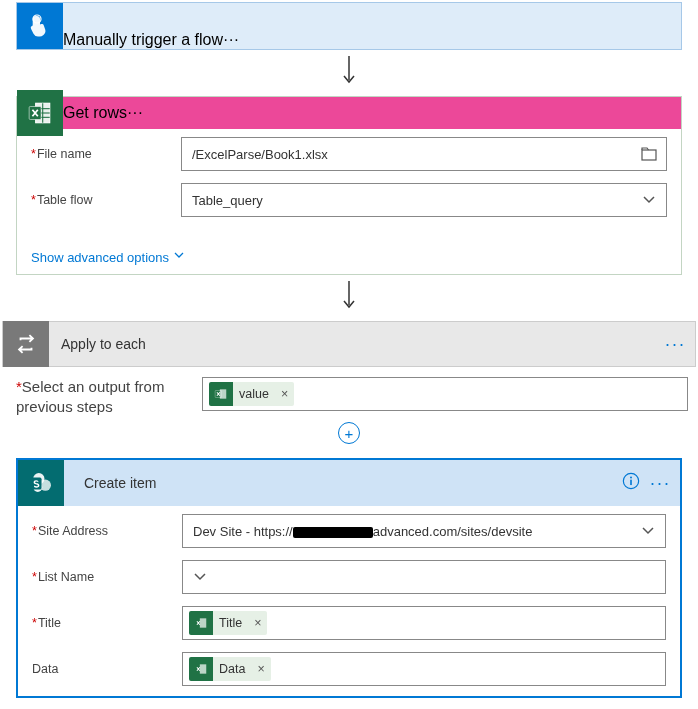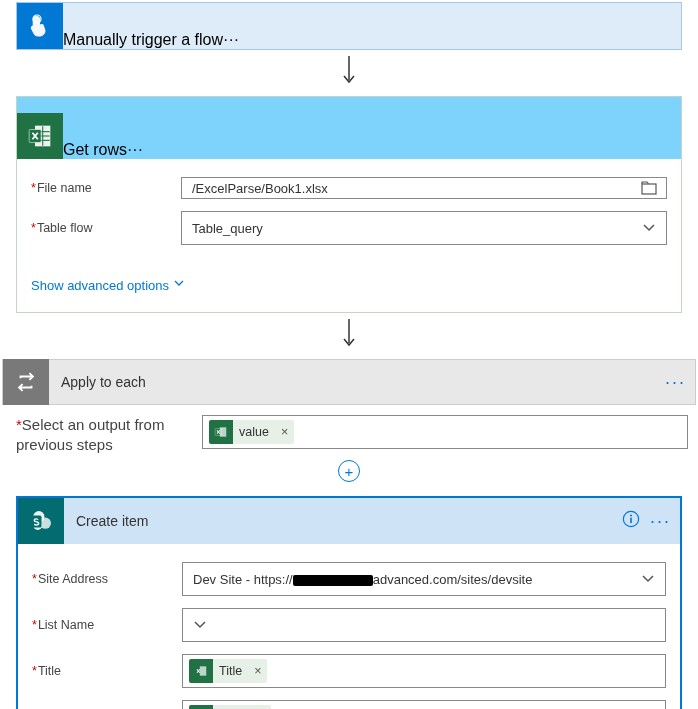--- a/index.html
+++ b/index.html
@@ -1,27 +1,27 @@
 <!DOCTYPE html>
 <html><head>
 <meta charset="utf-8">
 <style>
   * { box-sizing: border-box; margin: 0; padding: 0; font-family: "Segoe UI", Arial, sans-serif; }
   body { background: #fff; width: 698px; padding: 2px; }
-  .card-body { padding: 18px 14px; }
+  .card-body { padding: 8px 14px; }
   
   .arrow-down { display:flex; justify-content:center; padding: 6px 0 10px 0; }
   .arrow-down svg { display:block; }
 
   .row { display:flex; align-items:center; margin-bottom: 12px; }
   .row .label { width: 150px; font-size: 12.5px; color: #444; }
   .row .label .req { color: #c00; margin-right: 1px; }
   .row .field { flex: 1; }
 
-  .input-wrap { border: 1px solid #888; height: 22px; display:flex; align-items:center; background:#fff; }
+  .input-wrap { border: 1px solid #888; height: 34px; display:flex; align-items:center; background:#fff; }
   .input-wrap .txt { flex:1; padding: 0 10px; font-size: 13px; color:#333; border:none; outline:none; background:transparent; }
   .input-wrap .trail { width: 34px; display:flex; align-items:center; justify-content:center; border-left:0; cursor:pointer; }
   .select-wrap { border:1px solid #888; height:34px; display:flex; align-items:center; position:relative; }
   .select-wrap .txt { flex:1; padding:0 10px; font-size:13px; color:#333; }
   .select-wrap .chev { width:34px; display:flex; align-items:center; justify-content:center; cursor:pointer; }
 
   .link { color:#0078d4; font-size:13px; display:inline-flex; gap:4px; cursor:pointer;margin-top:21px; }
 
   .apply-header { display:flex; align-items:center; height:46px; background:#e8e8e8; border:1px solid #ccc; margin: 0 0 0 0; }
   .apply-icon { width:46px; height:46px; background:#797979; display:flex; align-items:center; justify-content:center; flex-shrink:0; }
@@ -42,21 +42,21 @@
   .create-card { border:2px solid #0078d4; margin: 0 14px 2px 14px; }
   .create-header { background:#cfe3f6; display:flex; align-items:center; height:46px; }
   .sp-icon { width:46px; height:46px; background:#036c70; display:flex; align-items:center; justify-content:center; flex-shrink:0; }
   .info-icn { color:#0078d4; }
 
   .trigger-card { border:1px solid #a6c8e8; margin: 0 14px 0 14px; background:#deecf9; }
   .trigger-header { display:flex; align-items:flex-end; height:46px; }
   .trig-icon { width:46px; height:46px; background:#0078d4; display:flex; align-items:center; justify-content:center; flex-shrink:0; }
 
   .excel-card { border:1px solid #c3d5c3; margin: 0 14px 0 14px; }
-  .excel-header { display:flex; align-items:flex-end; height:62px; background:#7dd3fc; }
+  .excel-header { display:flex; align-items:center; height:32px; background:#ec4899; }
   .excel-icon { width:46px; height:46px; background:#207245; display:flex; align-items:center; justify-content:center; flex-shrink:0; }
 
   .redact { display:inline-block; width:80px; height:11px; background:#000; vertical-align:middle; border-radius:2px; }
 </style>
 </head>
 <body>
 
 <div class="trigger-card">
   <div class="trigger-header">
     <div class="trig-icon">
@@ -172,21 +172,21 @@
   <div class="create-header">
     <div class="sp-icon">
       <svg width="26" height="26" viewBox="0 0 24 24">
           <circle cx="10" cy="8" r="5.2" fill="#fff" opacity=".92"></circle>
           <circle cx="16" cy="14" r="5.2" fill="#fff" opacity=".78"></circle>
           <circle cx="9" cy="16" r="4.2" fill="#fff" opacity=".92"></circle>
           <rect x="2.5" y="7" width="10" height="11" rx="1.5" fill="#036c70"></rect>
           <path d="M9.5 10.2c-.5-.4-1.3-.7-2.1-.7-1.4 0-2.2.7-2.2 1.8 0 2.6 3.9 1.5 3.9 3 0 .5-.5.8-1.3.8-.9 0-1.7-.4-2.2-.8v1.5c.5.3 1.3.6 2.3.6 1.6 0 2.6-.8 2.6-2 0-2.7-3.9-1.7-3.9-3 0-.4.4-.7 1.1-.7.8 0 1.5.3 1.8.6v-1.1z" fill="#fff"></path>
         </svg>
     </div>
-    <div class="title" style="padding-left:12px;font-size:14px;color:#333;flex:1;">Create item</div>
+    <div class="title" style="padding-left:20px;font-size:14px;color:#333;flex:1;">Create item</div>
     <div class="info">
       <svg class="info-icn" width="18" height="18" viewBox="0 0 20 20">
           <circle cx="10" cy="10" r="8.5" fill="none" stroke="#0078d4" stroke-width="1.3"></circle>
           <circle cx="10" cy="6" r="1.1" fill="#0078d4"></circle>
           <rect x="9.1" y="8.5" width="1.8" height="6" fill="#0078d4"></rect>
         </svg>
     </div>
     <div class="more" style="width:40px;text-align:center;color:#0078d4;font-size:18px;letter-spacing:1px;">···</div>
   </div>
   <div class="card-body">

